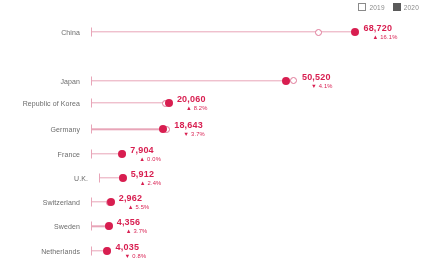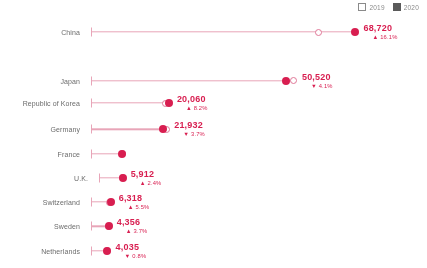--- a/index.html
+++ b/index.html
@@ -117,50 +117,54 @@
           <div class="delta">▲ 8.2%</div>
         </div>
       </div>
       <div class="row" style="top: 99.2px;">
         <div class="row-label">Germany</div>
         <div class="axis-tick"></div>
         <div class="connector" style="left: 92px; width: 74.2133px;"></div>
         <div class="dot dot-2019" style="left: 166.213px;"></div>
         <div class="dot dot-2020" style="left: 163.465px;"></div>
         <div class="value-group" style="left: 174.213px;">
-          <div class="value">21,932</div>
+          <div class="value">18,643</div>
           <div class="delta">▼ 3.7%</div>
         </div>
       </div>
       <div class="row" style="top: 123.5px;">
         <div class="row-label">France</div>
         <div class="axis-tick"></div>
         <div class="connector" style="left: 92px; width: 30.2987px;"></div>
         <div class="dot dot-2019" style="left: 122.299px;"></div>
         <div class="dot dot-2020" style="left: 122.299px;"></div>
+        <div class="value-group" style="left: 130.299px;">
+          <div class="value">7,904</div>
+          <div class="delta">▲ 0.0%</div>
+        </div>
       </div>
       <div class="row" style="top: 147.8px; margin-left: 8px;">
         <div class="row-label">U.K.</div>
         <div class="axis-tick"></div>
         <div class="connector" style="left: 92px; width: 22.6627px;"></div>
         <div class="dot dot-2019" style="left: 114.13px;"></div>
         <div class="dot dot-2020" style="left: 114.663px;"></div>
         <div class="value-group" style="left: 122.663px;">
           <div class="value">5,912</div>
           <div class="delta">▲ 2.4%</div>
         </div>
       </div>
       <div class="row" style="top: 172.1px;">
         <div class="row-label">Switzerland</div>
         <div class="axis-tick"></div>
         <div class="connector" style="left: 92px; width: 18.7182px;"></div>
         <div class="dot dot-2019" style="left: 109.741px;"></div>
         <div class="dot dot-2020" style="left: 110.718px;"></div>
         <div class="value-group" style="left: 118.718px;">
-          <div class="value">6,318</div>
+          <div class="value">2,962</div>
           <div class="delta">▲ 5.5%</div>
         </div>
       </div>
       <div class="row" style="top: 196.4px;">
         <div class="row-label">Sweden</div>
         <div class="axis-tick"></div>
         <div class="connector" style="left: 92px; width: 16.698px;"></div>
         <div class="dot dot-2019" style="left: 108.104px;"></div>
         <div class="dot dot-2020" style="left: 108.698px;"></div>
         <div class="value-group" style="left: 116.698px;">

